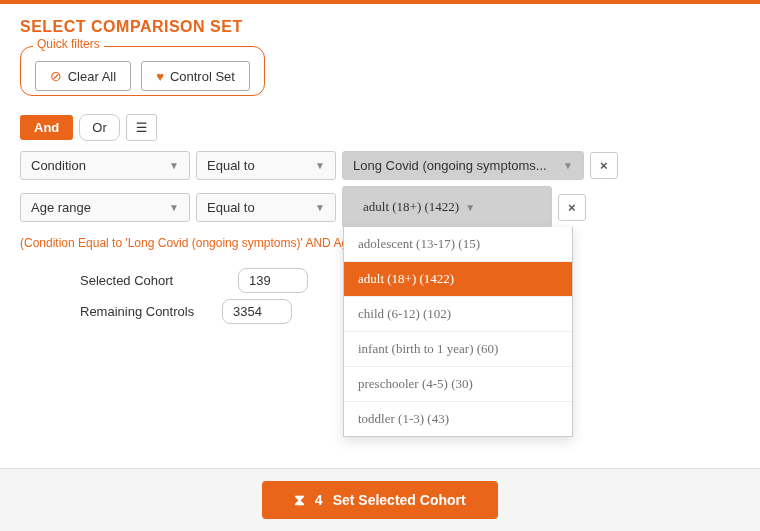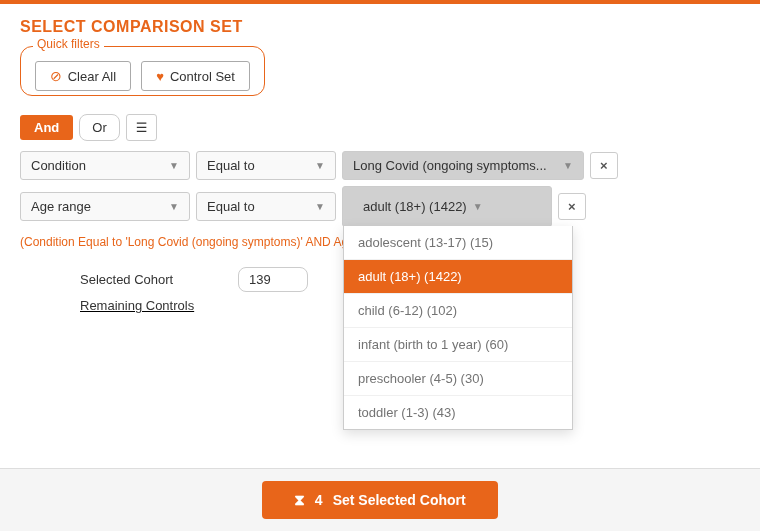--- a/index.html
+++ b/index.html
@@ -261,21 +261,21 @@
   
   <div class="filter-row filter-row-relative">
     <div class="filter-select filter-select-condition">
       <span>Age range</span>
       <span class="caret">▼</span>
     </div>
     <div class="filter-select filter-select-operator">
       <span>Equal to</span>
       <span class="caret">▼</span>
     </div>
-    <div class="filter-select filter-select-value-dropdown" style="position:relative;">
+    <div class="filter-select filter-select-value-dropdown" style="position:relative;font-family:Liberation Serif, serif;">
       <div style="display:flex;align-items:center;justify-content:space-between;padding:6px 10px;">
         <span>adult (18+) (1422)</span>
         <span class="caret">▼</span>
       </div>
 
       <div class="dropdown-open" id="age-dropdown">
       <div class="dropdown-item">adolescent (13-17) (15)</div>
           <div class="dropdown-item selected">adult (18+) (1422)</div>
           <div class="dropdown-item">child (6-12) (102)</div>
           <div class="dropdown-item">infant (birth to 1 year) (60)</div>
@@ -291,23 +291,24 @@
     <span>(</span><span style="color:#e8651a;">Condition</span><span> Equal to 'Long Covid (ongoing symptoms)' AND </span><span style="color:#e8651a;">Age r</span><span>...</span>
   </div>
 
   
   <div class="stats-row">
     <div style="display:flex;align-items:center;gap:28px;">
       <span class="stat-label">Selected Cohort</span>
       <span class="stat-value">139</span>
     </div>
   </div>
-  <div style="display:flex;gap:40px;margin:-8px 20px 10px 80px;text-decoration:underline;">
+  <div style="display:flex;gap:40px;margin:-8px 20px 10px 80px;">
     <div style="display:flex;align-items:center;gap:12px;">
       <span class="stat-label">Remaining Controls</span>
+      <span class="stat-value">3354</span>
     </div>
   </div>
 
   
   <div class="bottom-bar">
     <button class="btn-set-cohort">
       <span class="hourglass-icon">⧗</span>
       <span>4 </span>
         <span>Set Selected Cohort</span>
     </button>

